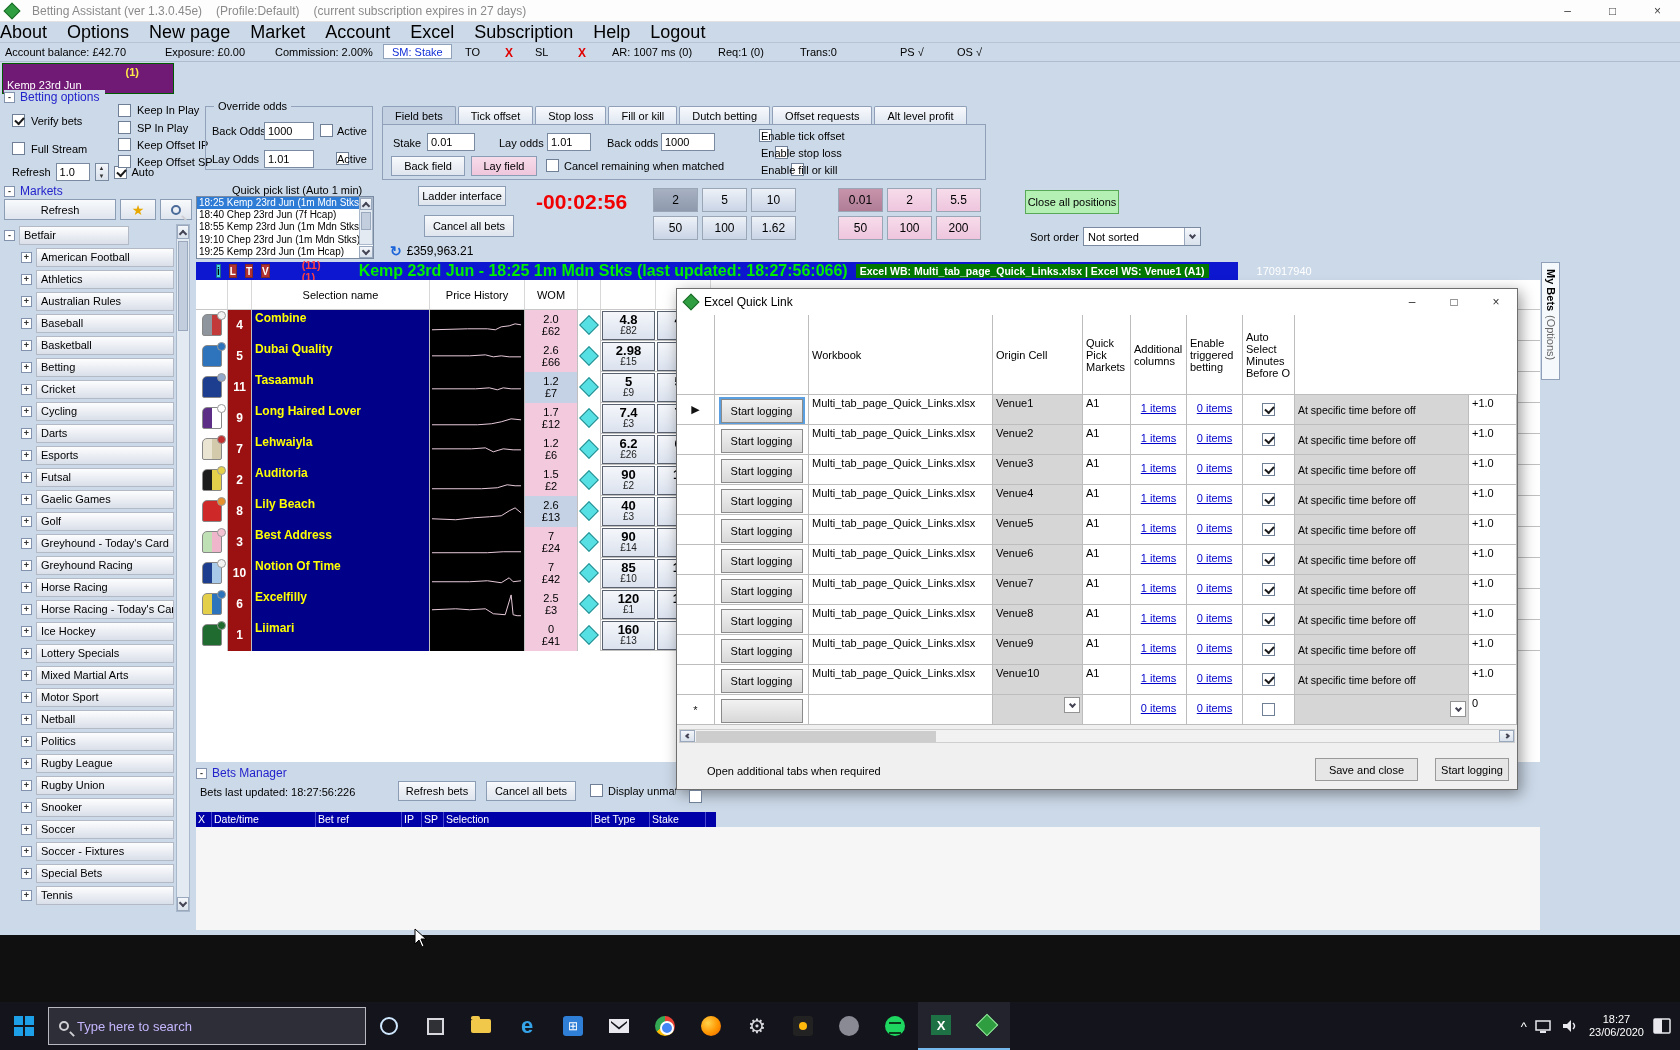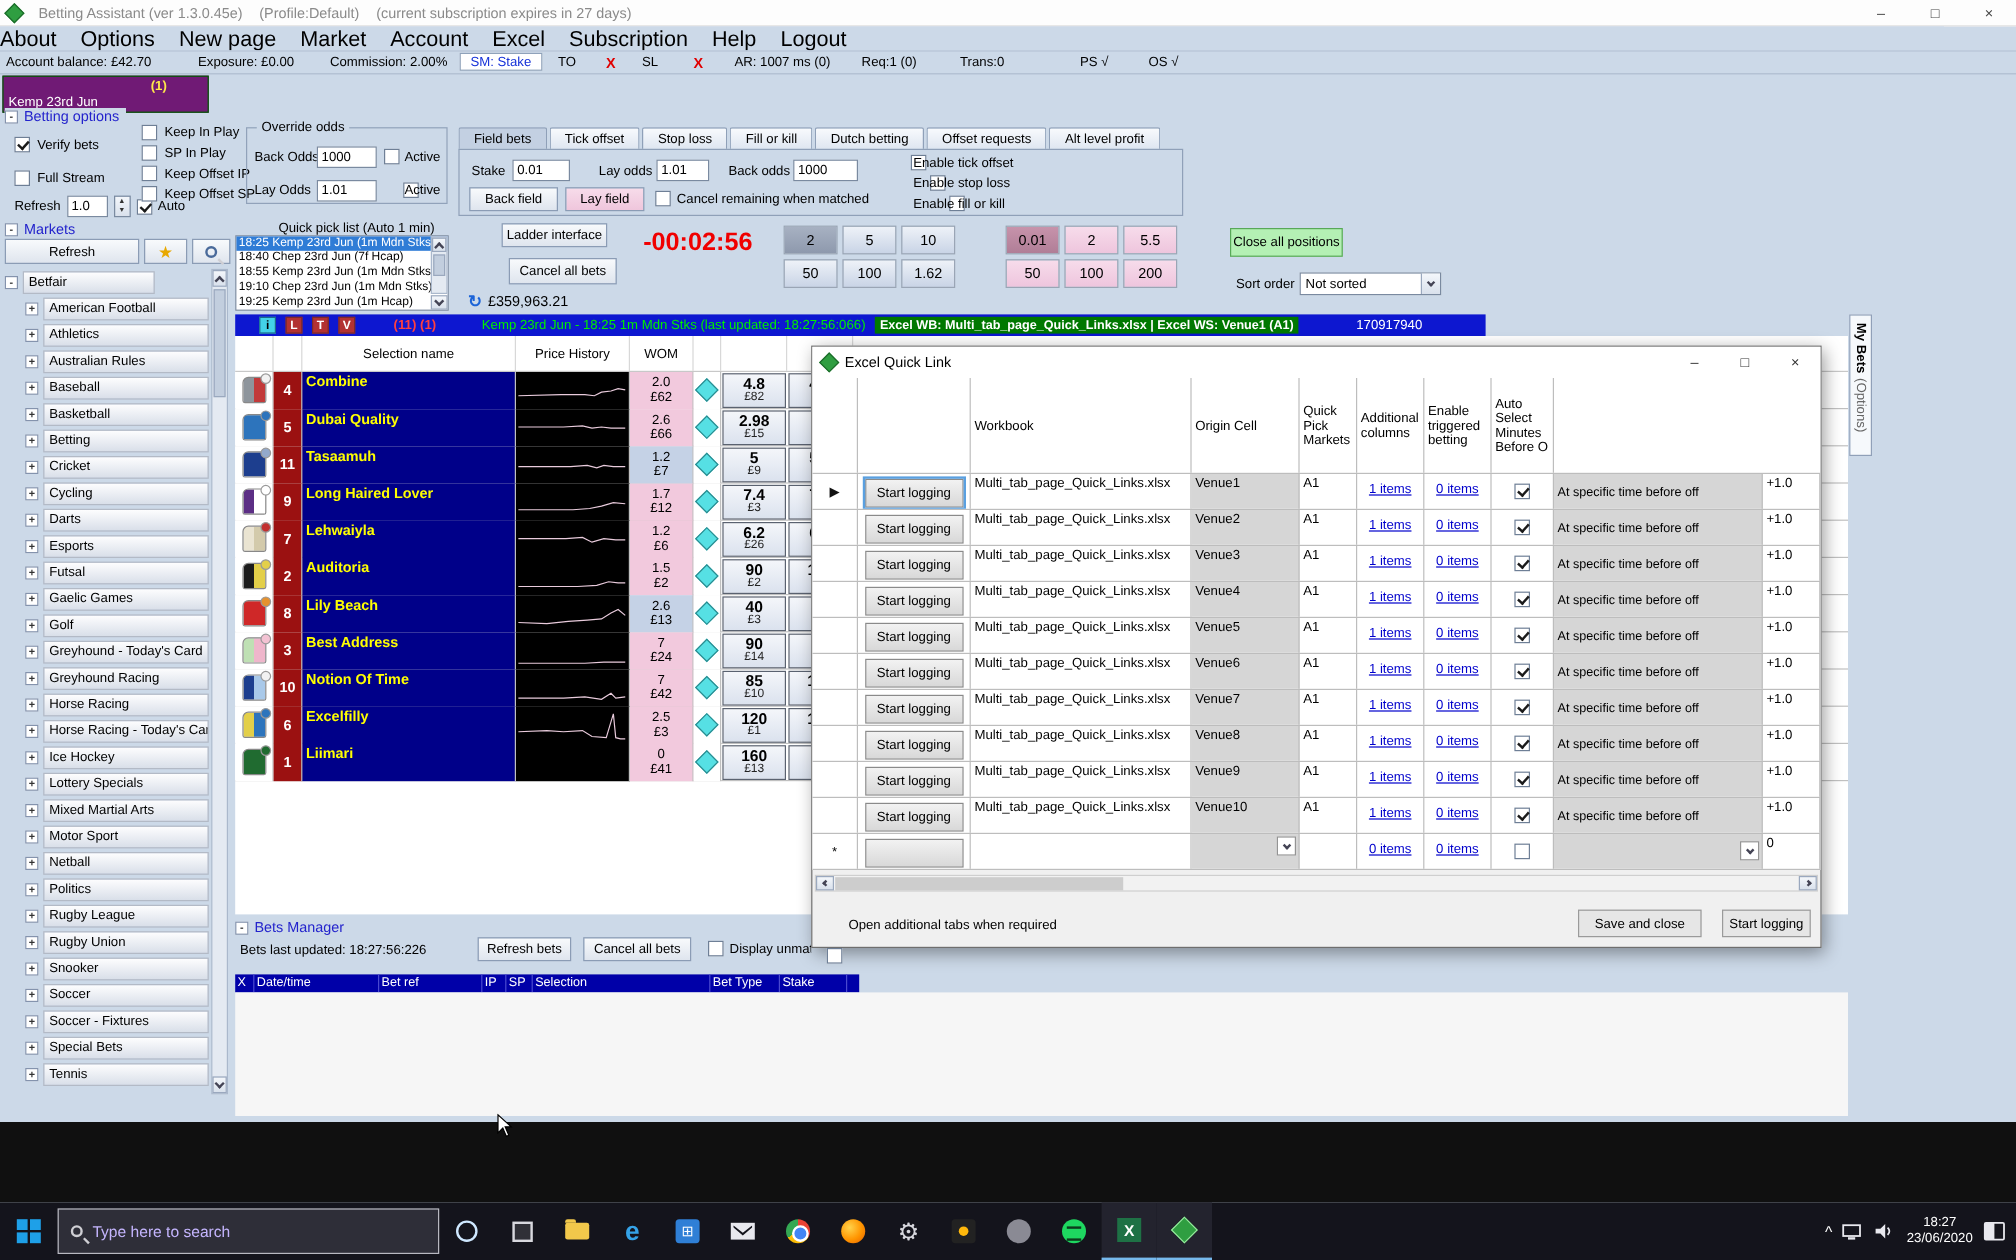--- a/index.html
+++ b/index.html
@@ -57,21 +57,21 @@
   .stakegrid.pink .stakebtn{background:linear-gradient(#f7dceb,#eec5dd)}
   .stakebtn[data-sel="true"]{background:linear-gradient(#a7b1c2,#8e99ad)}
   .stakegrid.pink .stakebtn[data-sel="true"]{background:linear-gradient(#c793ab,#b07e97)}
   .combo{background:#fff;border:1px solid #7a8aa0;display:flex;align-items:center;justify-content:space-between;padding-left:4px}
   .combo .dd{width:16px;height:100%;background:linear-gradient(#f4f7fb,#d9e1ec);border-left:1px solid #9aa8be;display:flex;align-items:center;justify-content:center}
   
   .mbar{left:196px;top:262px;width:1042px;height:18px;background:#0d17d0;display:flex;align-items:center;gap:8px;padding-left:20px}
   .mbtn{width:14px;height:14px;border:1px solid #7a2a2a;background:#b23232;color:#fff;font-size:10px;font-weight:bold;text-align:center;line-height:13px}
   .mbtn.cyan{background:#43d2e8;border-color:#1a6a8a;color:#000}
   .mbar .counts{color:#ff4040;font-weight:bold}
-  .mbar .mtitle{color:#00ee00;font-weight:normal;font-size:11px;white-space:nowrap}
+  .mbar .mtitle{color:#00ee00;font-weight:bold;font-size:16px;white-space:nowrap}
   .mbar .excel{background:#007800;color:#fff;font-weight:bold;font-size:10.5px;padding:1px 4px;white-space:nowrap}
   .mbar .mid{color:#fff;margin-left:40px}
   
   .gridarea{left:196px;top:280px;width:1344px;height:482px;background:#fff}
   .ghead{display:grid;grid-template-columns:32px 24px 178px 95px 53px 23px 55px 55px;height:30px;border-bottom:1px solid #c8c8c8}
   .ghead div{border-right:1px solid #d8d8d8;display:flex;align-items:center;justify-content:center;font-size:11px}
   .grow{display:grid;grid-template-columns:32px 24px 178px 95px 53px 23px 55px 55px;height:31px;border-bottom:1px solid #c0c0c0}
   .gcell{border-right:1px solid #c0c0c0;position:relative}
   .silkcell{display:flex;align-items:center;justify-content:center;background:#fff}
   .silks{width:20px;height:22px;border-radius:5px 5px 2px 2px;background:linear-gradient(90deg,var(--s1) 50%,var(--s2) 50%);position:relative;border:1px solid #888}

